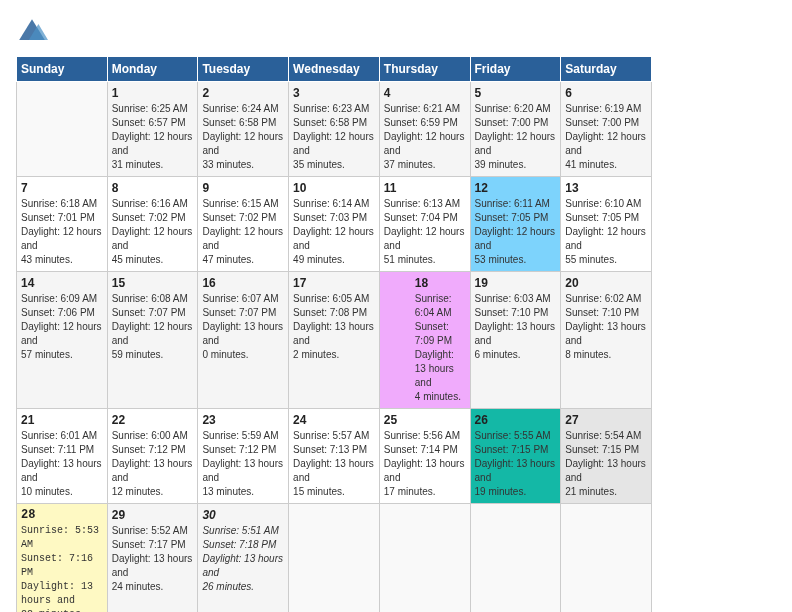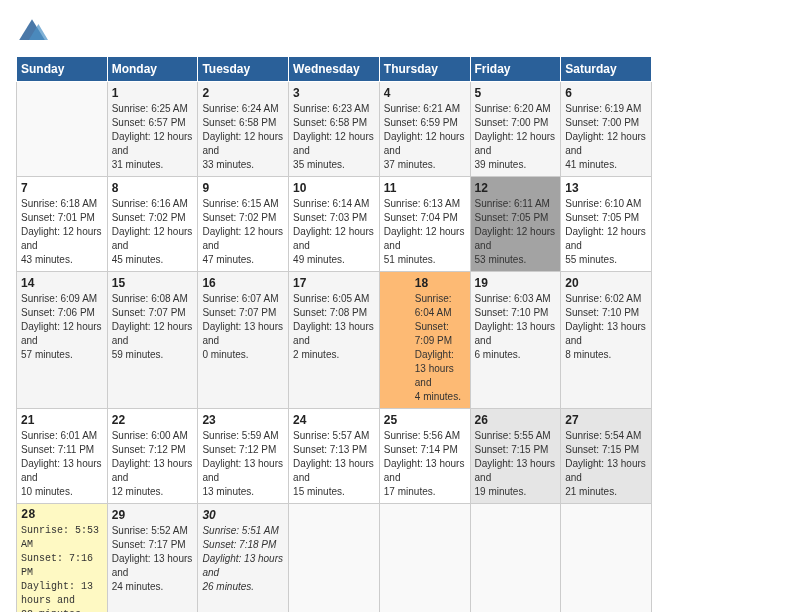--- a/index.html
+++ b/index.html
@@ -169,21 +169,21 @@
             <div class="day-info">Sunrise: 6:15 AM<br>Sunset: 7:02 PM<br>Daylight: 12 hours and<br>47 minutes.</div>
           </td>
           <td style="background: rgb(255, 255, 255);">
             <span class="day-number">10</span>
             <div class="day-info">Sunrise: 6:14 AM<br>Sunset: 7:03 PM<br>Daylight: 12 hours and<br>49 minutes.</div>
           </td>
           <td style="background: rgb(255, 255, 255);">
             <span class="day-number">11</span>
             <div class="day-info">Sunrise: 6:13 AM<br>Sunset: 7:04 PM<br>Daylight: 12 hours and<br>51 minutes.</div>
           </td>
-          <td style="background: #a3a3a3;">
+          <td style="background: #7dd3fc;">
             <span class="day-number">12</span>
             <div class="day-info">Sunrise: 6:11 AM<br>Sunset: 7:05 PM<br>Daylight: 12 hours and<br>53 minutes.</div>
           </td>
           <td style="background: rgb(255, 255, 255);">
             <span class="day-number">13</span>
             <div class="day-info">Sunrise: 6:10 AM<br>Sunset: 7:05 PM<br>Daylight: 12 hours and<br>55 minutes.</div>
           </td>
         </tr>
         <tr>
           <td style="background: rgb(245, 245, 245);">
@@ -195,21 +195,21 @@
             <div class="day-info">Sunrise: 6:08 AM<br>Sunset: 7:07 PM<br>Daylight: 12 hours and<br>59 minutes.</div>
           </td>
           <td style="background: rgb(245, 245, 245);">
             <span class="day-number">16</span>
             <div class="day-info">Sunrise: 6:07 AM<br>Sunset: 7:07 PM<br>Daylight: 13 hours and<br>0 minutes.</div>
           </td>
           <td style="background: rgb(245, 245, 245);">
             <span class="day-number">17</span>
             <div class="day-info">Sunrise: 6:05 AM<br>Sunset: 7:08 PM<br>Daylight: 13 hours and<br>2 minutes.</div>
           </td>
-          <td style="background: #fdba74; padding-left: 35px;">
+          <td style="background: #f0abfc; padding-left: 35px;">
             <span class="day-number">18</span>
             <div class="day-info">Sunrise: 6:04 AM<br>Sunset: 7:09 PM<br>Daylight: 13 hours and<br>4 minutes.</div>
           </td>
           <td style="background: rgb(245, 245, 245);">
             <span class="day-number">19</span>
             <div class="day-info">Sunrise: 6:03 AM<br>Sunset: 7:10 PM<br>Daylight: 13 hours and<br>6 minutes.</div>
           </td>
           <td style="background: rgb(245, 245, 245);">
             <span class="day-number">20</span>
             <div class="day-info">Sunrise: 6:02 AM<br>Sunset: 7:10 PM<br>Daylight: 13 hours and<br>8 minutes.</div>
@@ -229,21 +229,21 @@
             <div class="day-info">Sunrise: 5:59 AM<br>Sunset: 7:12 PM<br>Daylight: 13 hours and<br>13 minutes.</div>
           </td>
           <td style="background: rgb(255, 255, 255);">
             <span class="day-number">24</span>
             <div class="day-info">Sunrise: 5:57 AM<br>Sunset: 7:13 PM<br>Daylight: 13 hours and<br>15 minutes.</div>
           </td>
           <td style="background: rgb(255, 255, 255);">
             <span class="day-number">25</span>
             <div class="day-info">Sunrise: 5:56 AM<br>Sunset: 7:14 PM<br>Daylight: 13 hours and<br>17 minutes.</div>
           </td>
-          <td style="background: #e5e5e5; margin-left: 32px;">
+          <td style="background: #14b8a6; margin-left: 32px;">
             <span class="day-number">26</span>
             <div class="day-info">Sunrise: 5:55 AM<br>Sunset: 7:15 PM<br>Daylight: 13 hours and<br>19 minutes.</div>
           </td>
           <td style="background: #e5e5e5;">
             <span class="day-number">27</span>
             <div class="day-info">Sunrise: 5:54 AM<br>Sunset: 7:15 PM<br>Daylight: 13 hours and<br>21 minutes.</div>
           </td>
         </tr>
         <tr>
           <td style="background: #fef9c3; font-family: Liberation Mono, monospace;">

